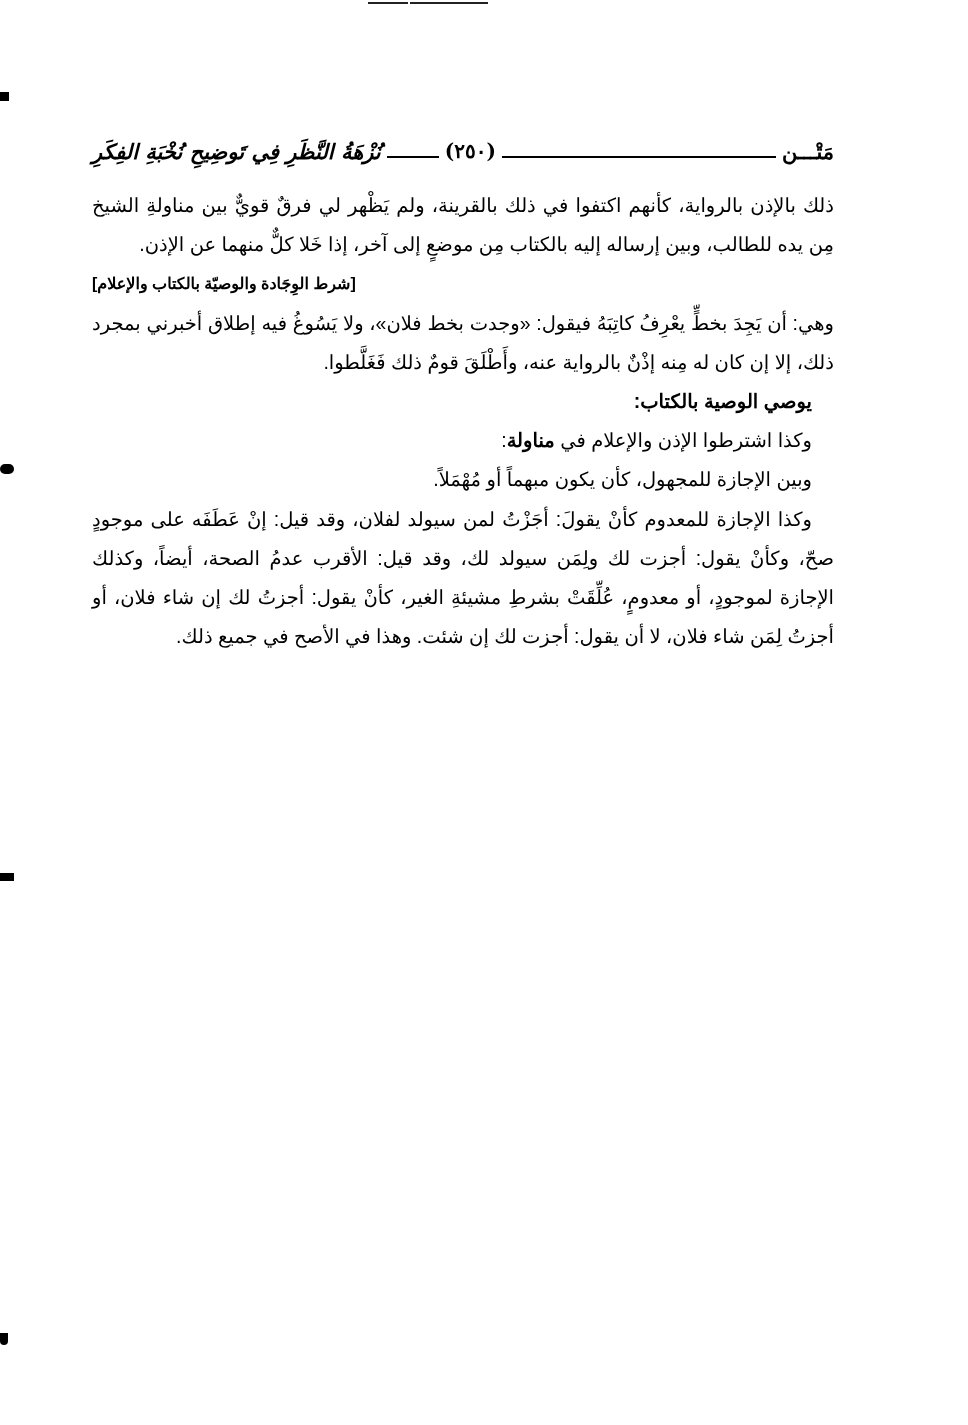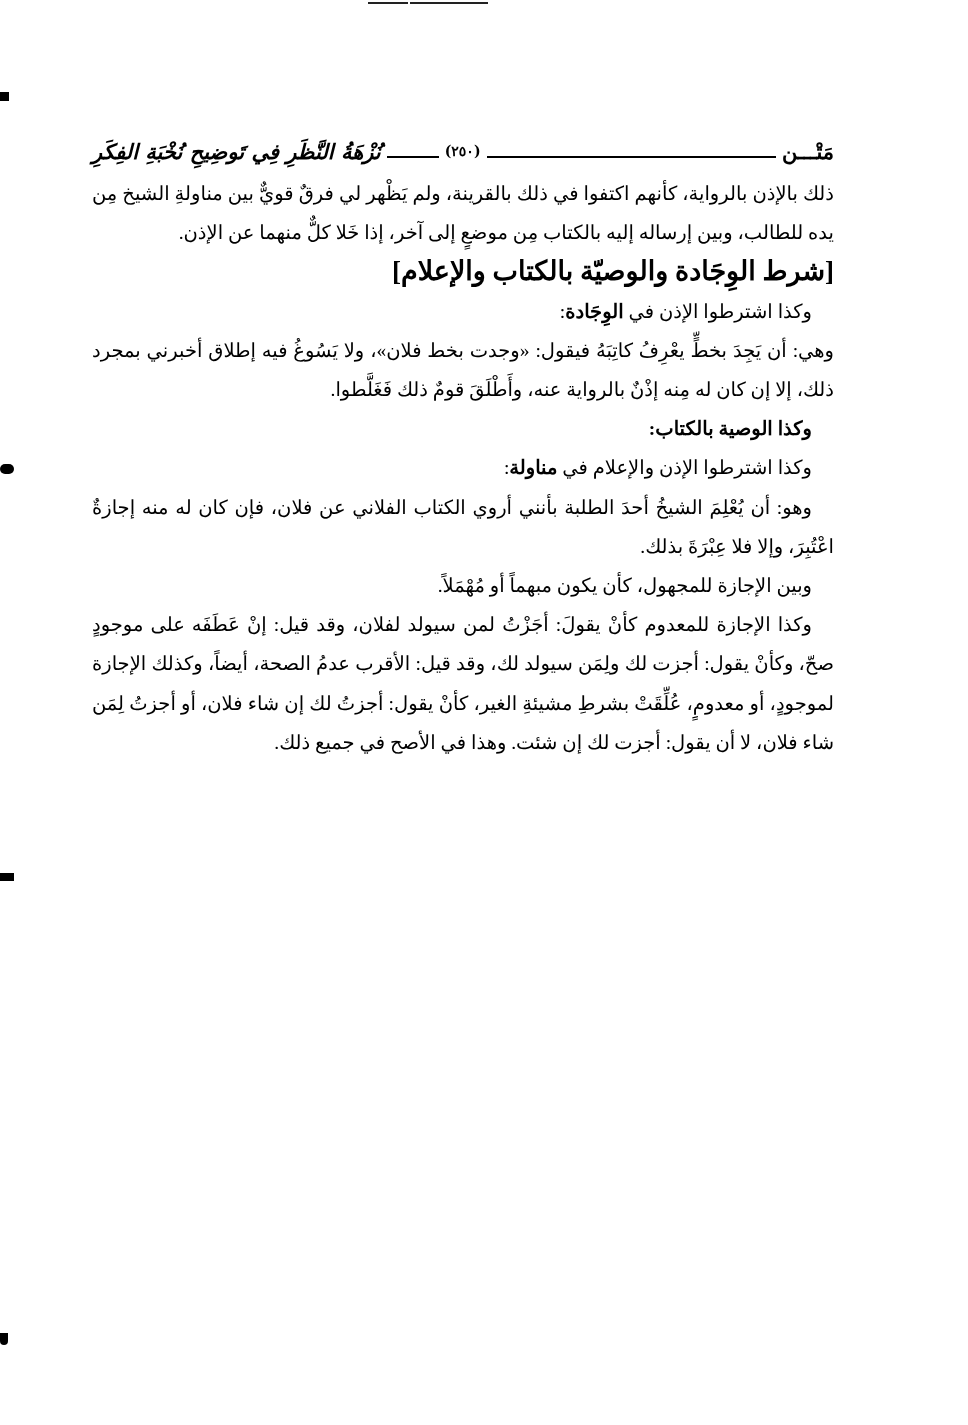--- a/index.html
+++ b/index.html
@@ -69,42 +69,43 @@
       margin: 0 6px;
       align-self: center;
       position: relative;
       top: 6px;
     }
     .running-head .rule.short {
       flex: 0 0 52px;
     }
     .running-head .pagenum {
       white-space: nowrap;
-      font-size: 14px;
+      font-size: 20px;
     }
     .running-head .book-title {
       white-space: nowrap;
       font-style: italic;
     }
 
     .body-text {
-      font-family: Liberation Serif, serif;
+      margin-top: 12px;
+      font-family: Liberation Sans, sans-serif;
       font-size: 19.5px;
       line-height: 39.2px;
     }
     .body-text p {
       margin: 0;
     }
     .indent {
       text-indent: 22px;
     }
     .heading {
-      text-align: right;
+      text-align: left;
       font-weight: bold;
-      font-size: 27px;
+      font-size: 16px;
       margin: 0;
     }
     .bold {
       font-weight: bold;
     }
   </style>
 </head>
 <body>
 
 <div class="top-rule"></div>
@@ -118,21 +119,19 @@
     <span class="section">مَتْـــن</span>
     <span class="rule"></span>
     <span class="pagenum">(٢٥٠)</span>
     <span class="rule short"></span>
     <span class="book-title">نُزْهَةُ النَّظَرِ فِي تَوضِيحِ نُخْبَةِ الفِكَرِ</span>
   </div>
 
   <div class="body-text">
     <p>ذلك بالإذن بالرواية، كأنهم اكتفوا في ذلك بالقرينة، ولم يَظْهر لي فرقٌ قويٌّ بين مناولةِ الشيخ مِن يده للطالب، وبين إرساله إليه بالكتاب مِن موضعٍ إلى آخر، إذا خَلا كلٌّ منهما عن الإذن.</p>
     <p class="heading">[شرط الوِجَادة والوصيّة بالكتاب والإعلام]</p>
-    <p class="indent"><span>وكذا اشترطوا الإذن في </span><span class="bold">الوِجَادة</span><span>:</span></p>
     <p>وهي: أن يَجِدَ بخطٍّ يعْرِفُ كاتِبَهُ فيقول: «وجدت بخط فلان»، ولا يَسُوغُ فيه إطلاق أخبرني بمجرد ذلك، إلا إن كان له مِنه إذْنٌ بالرواية عنه، وأَطْلَقَ قومٌ ذلك فَغَلَّطوا.</p>
-    <p class="indent bold">وكذا الوصية بالكتاب:</p>
+    <p class="indent bold">يوصي الوصية بالكتاب:</p>
     <p class="indent"><span>وكذا اشترطوا الإذن والإعلام في </span><span class="bold">مناولة</span><span>:</span></p>
-    <p class="indent">وهو: أن يُعْلِمَ الشيخُ أحدَ الطلبة بأنني أروي الكتاب الفلاني عن فلان، فإن كان له منه إجازةٌ اعْتُبِرَ، وإلا فلا عِبْرَةَ بذلك.</p>
     <p class="indent">وبين الإجازة للمجهول، كأن يكون مبهماً أو مُهْمَلاً.</p>
     <p class="indent">وكذا الإجازة للمعدوم كأنْ يقولَ: أجَزْتُ لمن سيولد لفلان، وقد قيل: إنْ عَطَفَه على موجودٍ صحّ، وكأنْ يقول: أجزت لك ولِمَن سيولد لك، وقد قيل: الأقرب عدمُ الصحة، أيضاً، وكذلك الإجازة لموجودٍ، أو معدومٍ، عُلِّقَتْ بشرطِ مشيئةِ الغير، كأنْ يقول: أجزتُ لك إن شاء فلان، أو أجزتُ لِمَن شاء فلان، لا أن يقول: أجزت لك إن شئت. وهذا في الأصح في جميع ذلك.</p>
   </div>
 </div>
 
 </body></html>

